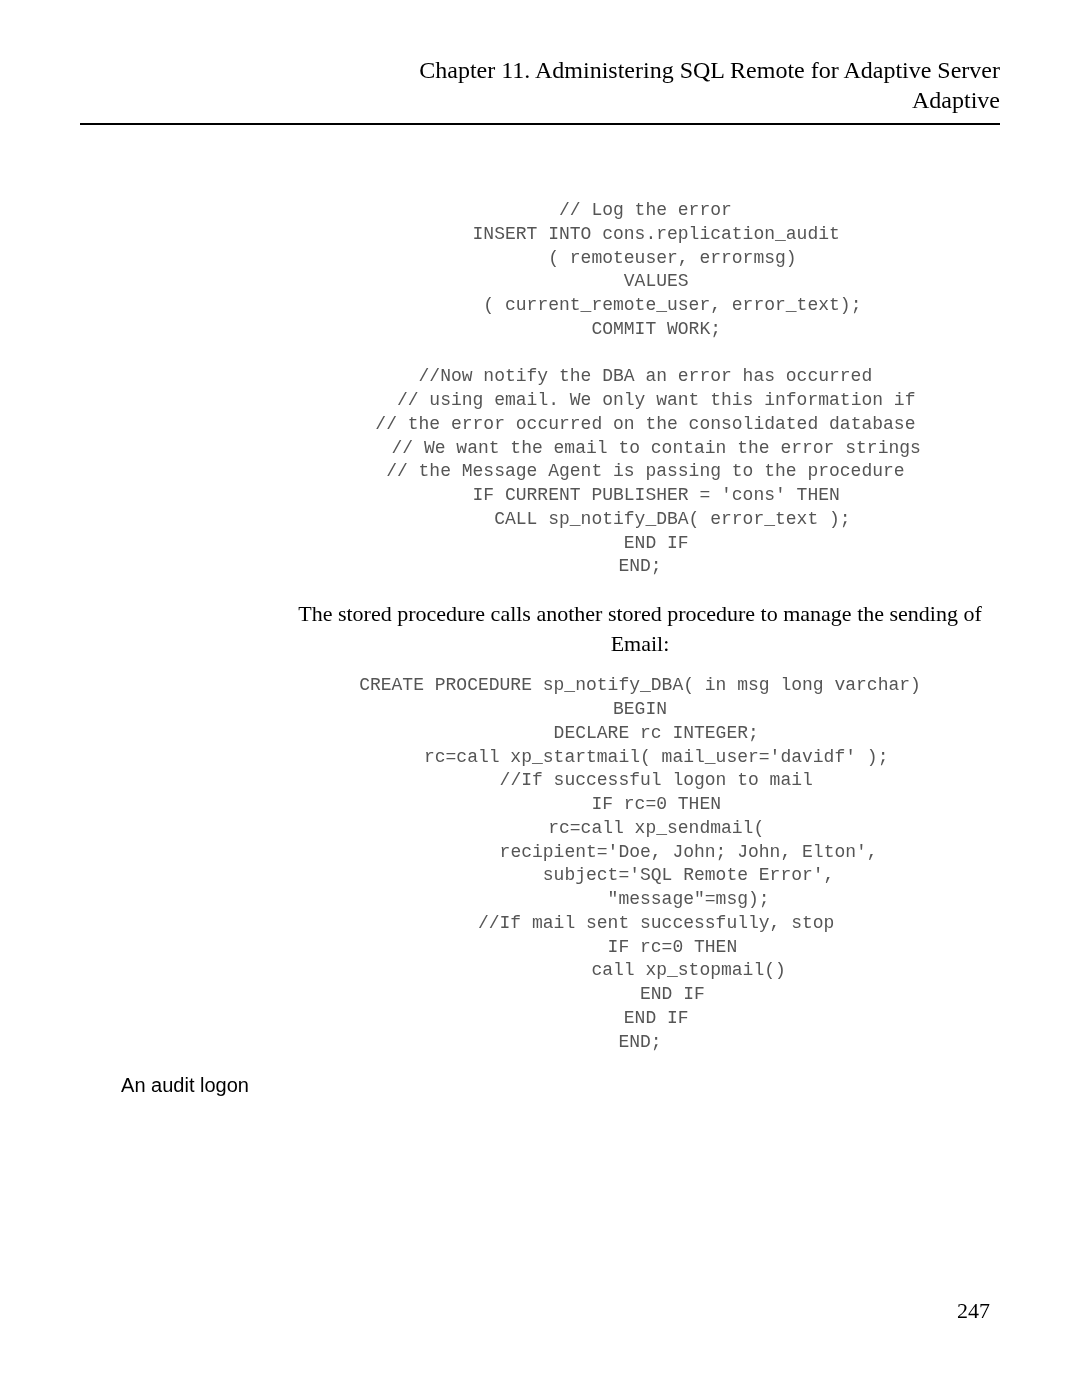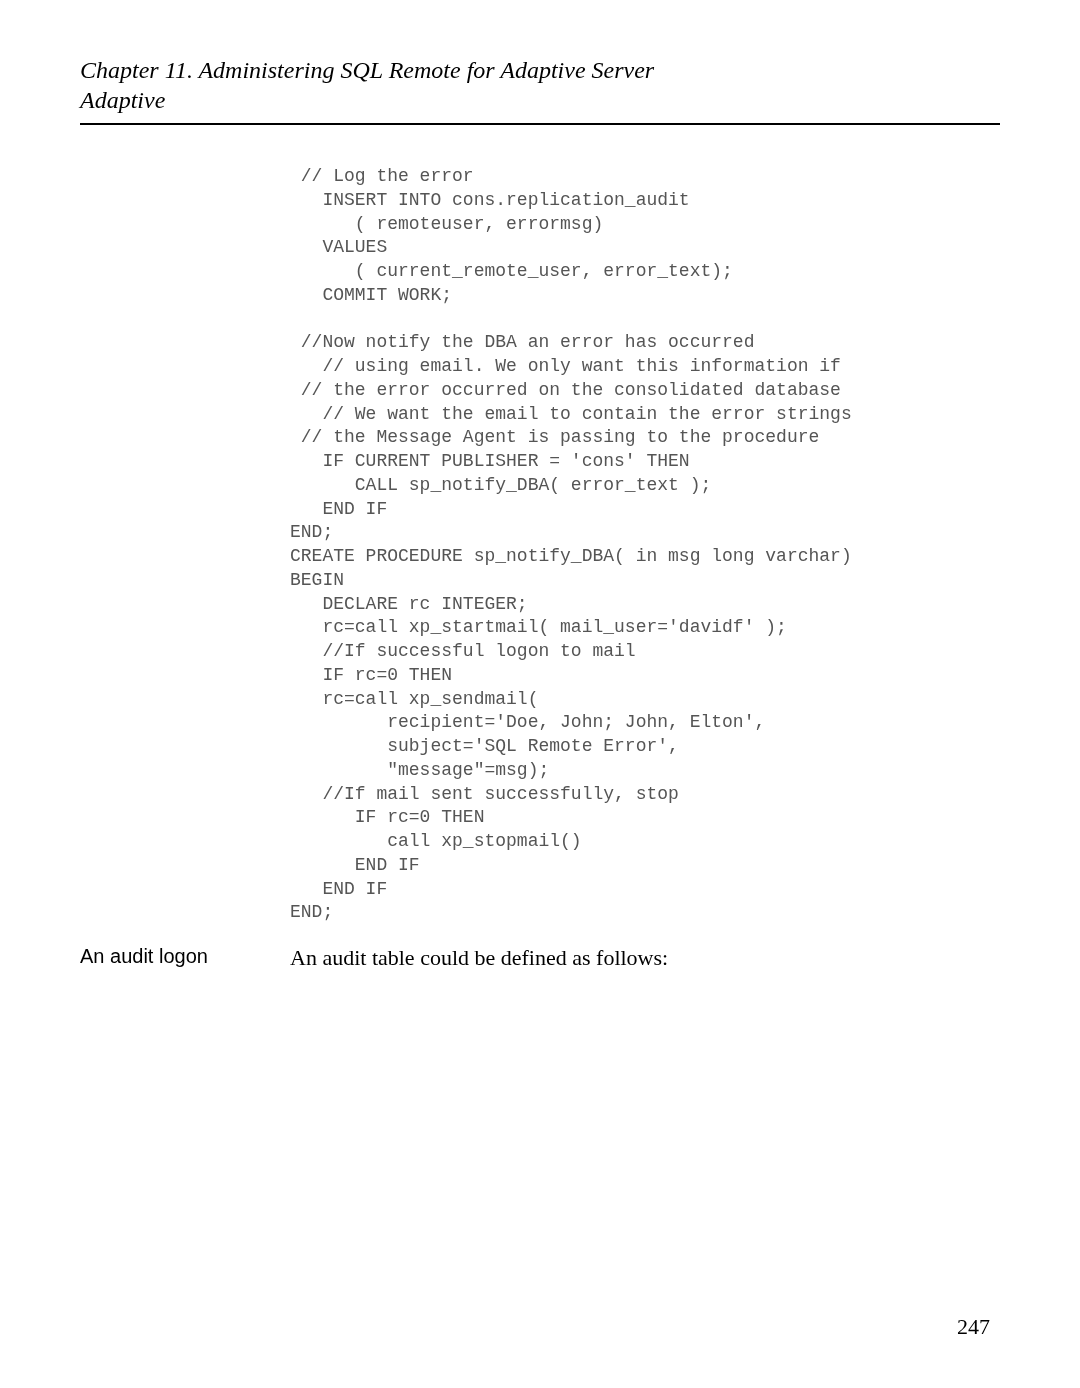--- a/index.html
+++ b/index.html
@@ -13,33 +13,33 @@
     color: #000;
   }
   .page {
     position: relative;
     width: 1080px;
     height: 1388px;
     box-sizing: border-box;
     padding: 55px 80px 0 80px;
   }
   .running-head {
-    text-align: left;
-    font-style: italic;
+    text-align: right;
     font-size: 24px;
     line-height: 1.25;
     margin-bottom: 6px;
   }
   .rule {
     border: none;
     border-top: 2px solid #000;
     margin: 8px 0 0 0;
   }
   .content {
-    margin-top: 40px;
+    margin-top: 74px;
+    text-align: center;
   }
   .body-col {
     margin-left: 210px;
     margin-right: 10px;
   }
   pre.code {
     font-family: "Courier New", Courier, monospace;
     font-size: 18px;
     line-height: 1.32;
     white-space: pre;
@@ -61,21 +61,21 @@
     font-family: Arial, Helvetica, sans-serif;
     font-size: 20px;
     padding-top: 2px;
   }
   .row .body-col {
     margin-left: 0;
     flex: 1 1 auto;
   }
   .page-number {
     position: absolute;
-    bottom: 48px;
+    bottom: 64px;
     right: 90px;
     font-size: 22px;
   }
 </style>
 </head>
 <body>
 
 <div class="page">
 
   <div class="running-head">
@@ -97,20 +97,21 @@
  //Now notify the DBA an error has occurred
    // using email. We only want this information if
  // the error occurred on the consolidated database
    // We want the email to contain the error strings
  // the Message Agent is passing to the procedure
    IF CURRENT PUBLISHER = 'cons' THEN
       CALL sp_notify_DBA( error_text );
    END IF
 END;</pre>
 
+      <p class="body-text">The stored procedure calls another stored procedure to manage the sending of Email:</p>
 
       <pre class="code">CREATE PROCEDURE sp_notify_DBA( in msg long varchar)
 BEGIN
    DECLARE rc INTEGER;
    rc=call xp_startmail( mail_user='davidf' );
    //If successful logon to mail
    IF rc=0 THEN
    rc=call xp_sendmail(
          recipient='Doe, John; John, Elton',
          subject='SQL Remote Error',
@@ -119,20 +120,19 @@
       IF rc=0 THEN
          call xp_stopmail()
       END IF
    END IF
 END;</pre>
     </div>
 
     <div class="row" style="margin-top:18px;">
       <div class="side-label">An audit logon</div>
       <div class="body-col">
-        <p class="body-text" style="margin-top:0;">An audit table could be defined as follows:</p>
       </div>
     </div>
 
   </div>
 
   <div class="page-number">247</div>
 </div>
 
 </body></html>

